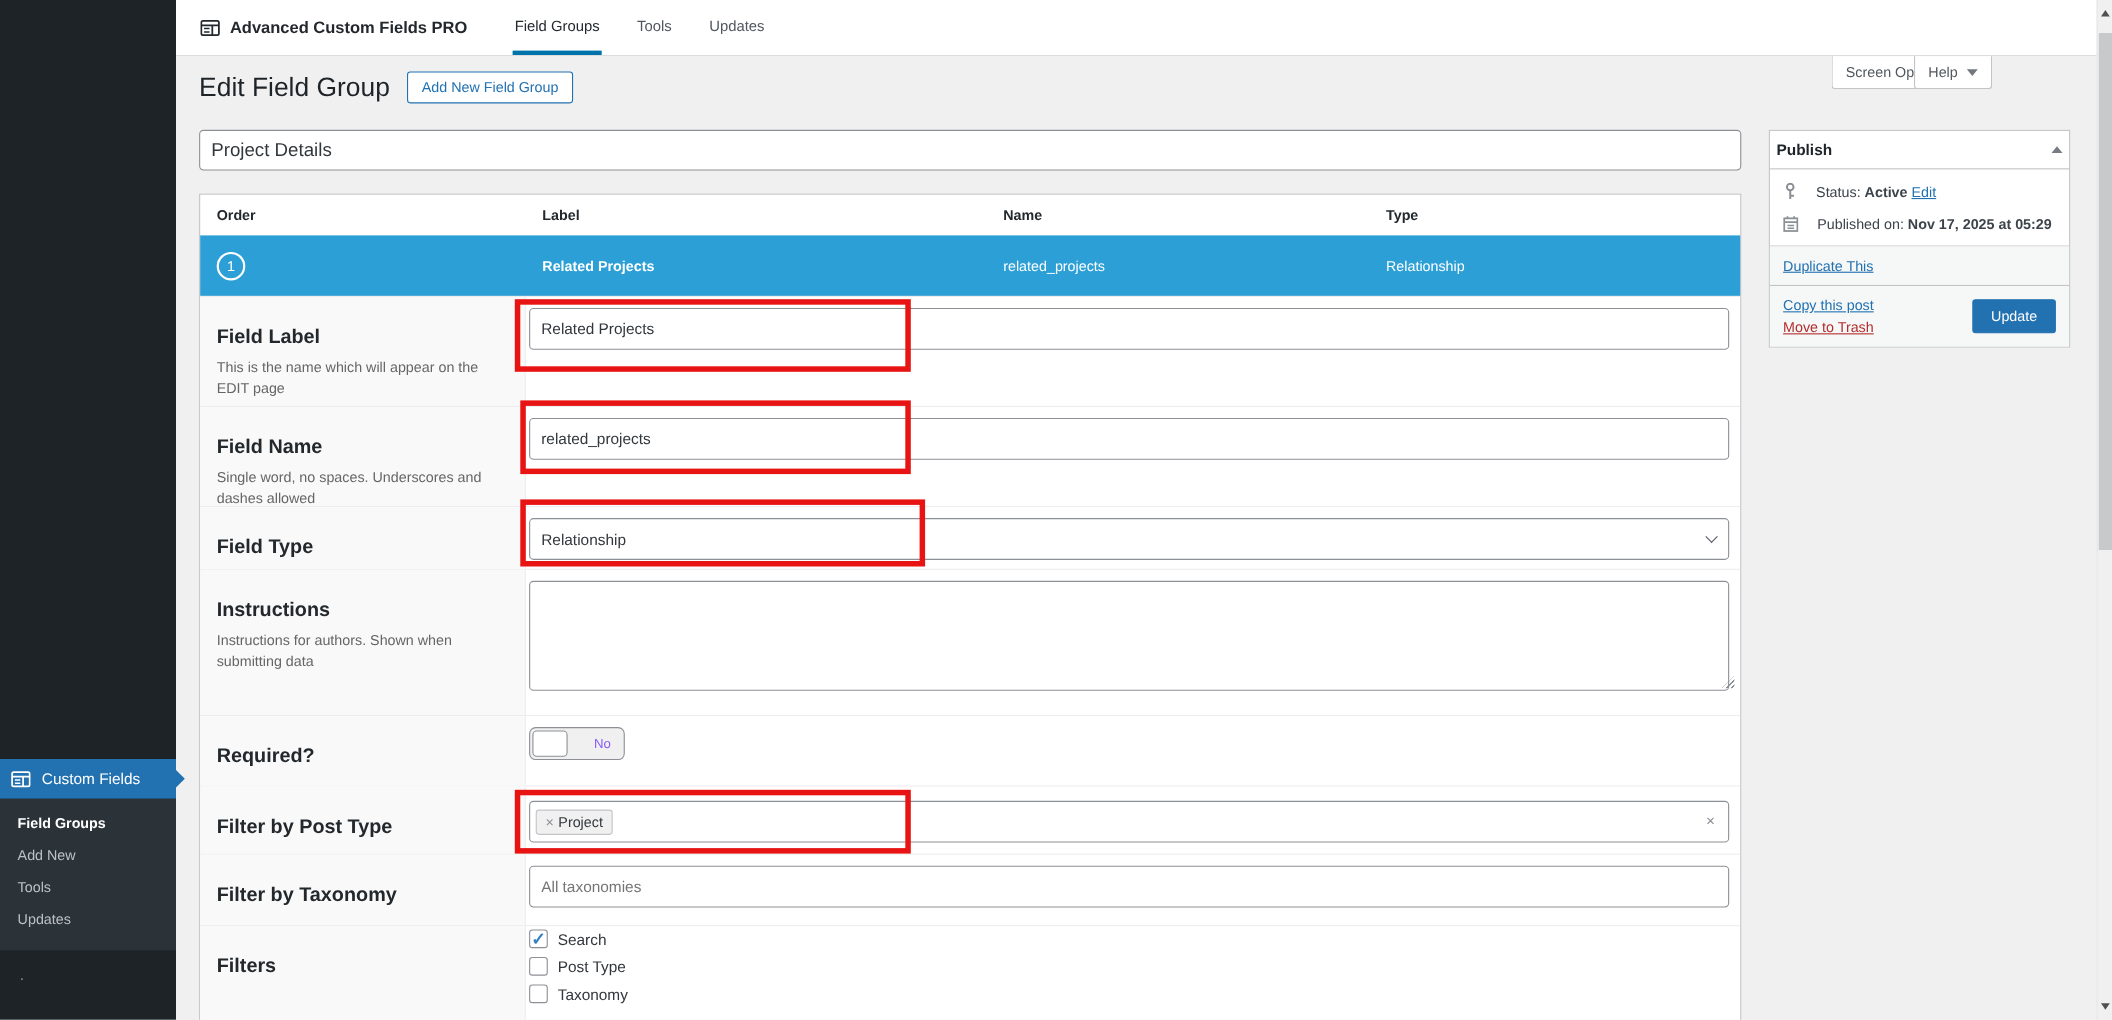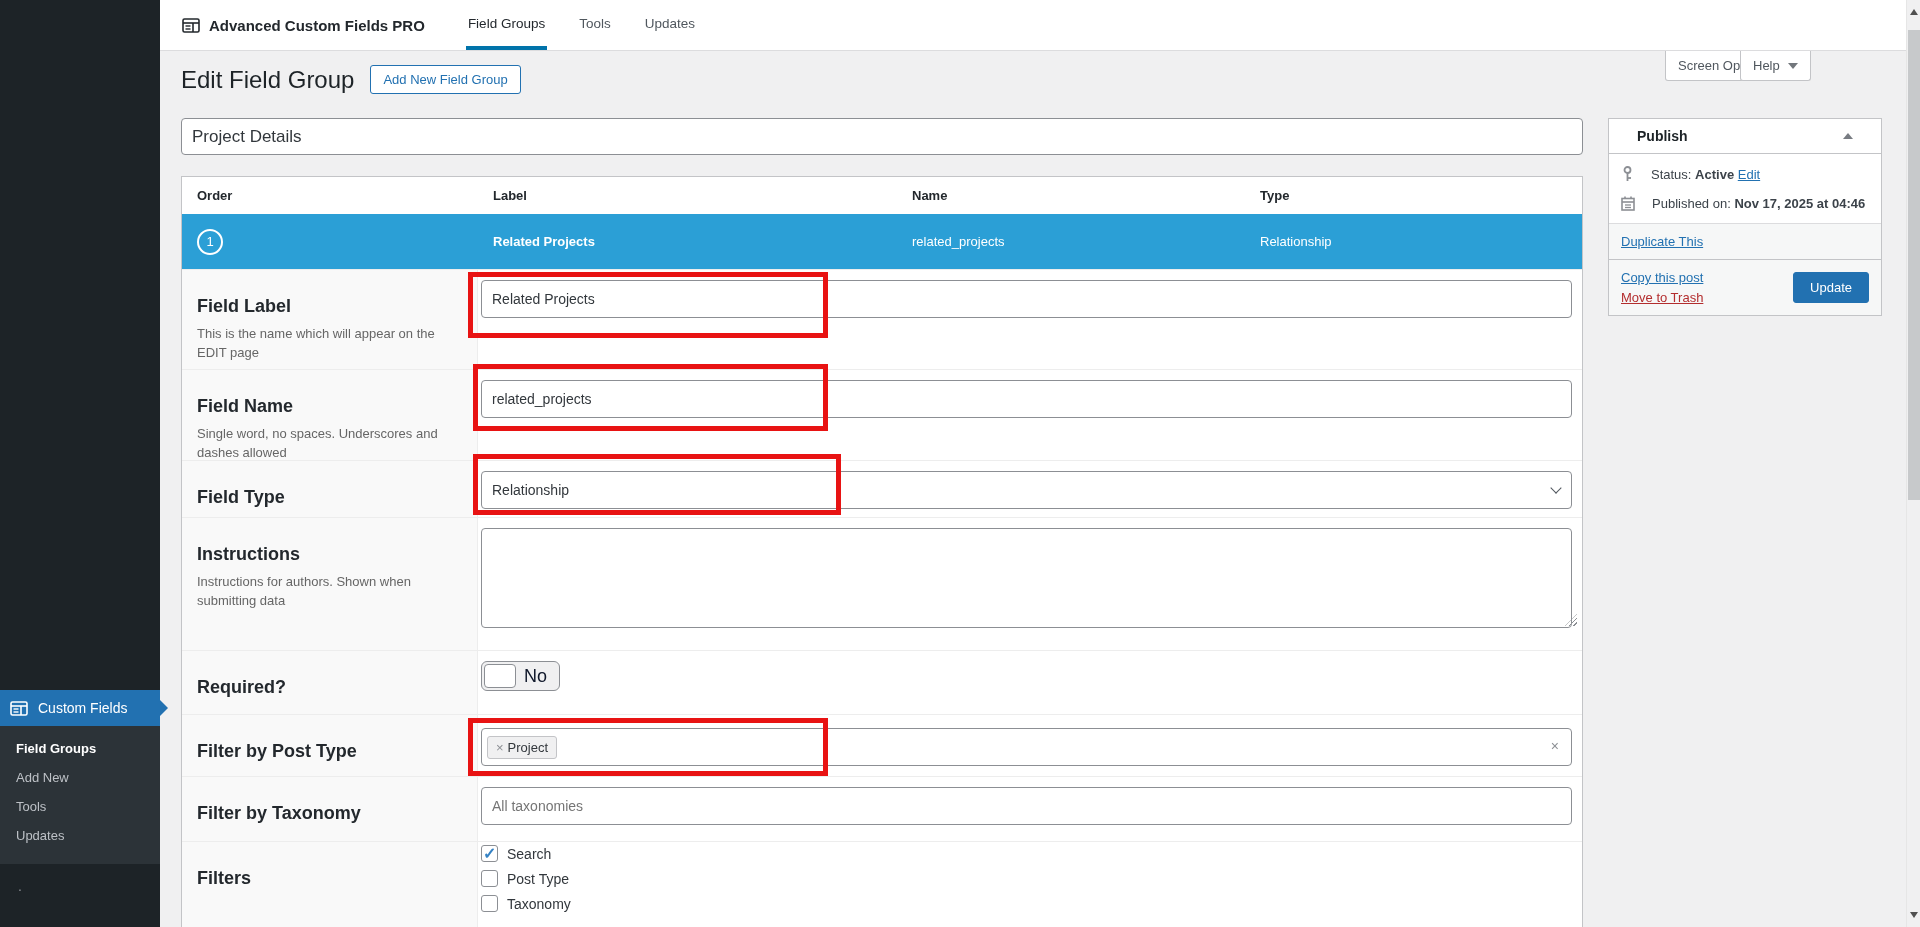--- a/index.html
+++ b/index.html
@@ -77,21 +77,21 @@
   .chevron { position:absolute; right:12px; top:13px; width:8px; height:8px;
     border-right:1.5px solid #50575e; border-bottom:1.5px solid #50575e; transform:rotate(45deg); }
   .textarea-box { width:1091px; height:100px; border:1px solid #8c8f94; border-radius:4px;
     background:#fff; position:relative; resize:none; font-family:inherit; font-size:14px; padding:8px; }
   .resize-grip { position:absolute; width:12px; height:12px;
     background:repeating-linear-gradient(-45deg, transparent 0 2px, #8c8f94 2px 3px);
     clip-path:polygon(100% 0,100% 100%,0 100%); cursor:nwse-resize; }
   .toggle { display:inline-flex; align-items:center; height:30px; border:1px solid #8c8f94;
     border-radius:6px; background:#f0f0f1; padding:2px; cursor:pointer; }
   .toggle-knob { width:32px; height:24px; background:#fff; border:1px solid #8c8f94; border-radius:4px; }
-  .toggle-text { font-size:18px; color:#0f172a; padding:0 10px 0 8px; }
+  .toggle-text { font-size:12px; color:#8b5cf6; padding:0 10px 0 24px; }
   .multiselect { position:relative; width:1091px; min-height:38px; border:1px solid #8c8f94;
     border-radius:4px; background:#fff; display:flex; align-items:center; padding:4px 30px 4px 5px; cursor:text; }
   .chip { display:inline-flex; align-items:center; gap:4px; background:#f0f0f1;
     border:1px solid #c3c4c7; border-radius:3px; padding:3px 8px; font-size:13px; color:#32373c; }
   .chip-x { color:#8c8f94; cursor:pointer; font-size:13px; }
   .clear-x { position:absolute; right:12px; top:9px; color:#8c8f94; font-size:14px; cursor:pointer; }
   .checkbox-row { display:flex; align-items:center; gap:9px; margin-bottom:8px; }
   .checkbox { width:17px; height:17px; border:1px solid #8c8f94; border-radius:3px;
     background:#fff; cursor:pointer; position:relative; }
   .checkbox.checked::after { content:"\2713"; position:absolute; left:1px; top:-2px;
@@ -103,21 +103,21 @@
   .red-box { position:absolute; border:5px solid #e81313; z-index:15; pointer-events:none; }
   .rb1 { left:308px; top:221px; width:360px; height:66px; }
   .rb2 { left:313px; top:313px; width:355px; height:67px; }
   .rb3 { left:313px; top:403px; width:368px; height:61px; }
   .rb4 { left:308px; top:667px; width:360px; height:58px; }
 
   
   .publish-box { position:absolute; left:1448px; top:67px; width:274px; background:#fff;
     border:1px solid #c3c4c7; }
   .publish-header { display:flex; align-items:center; justify-content:space-between;
-    padding:9px 28px; border-bottom:1px solid #c3c4c7; cursor:pointer; }
+    padding:9px 6px; border-bottom:1px solid #c3c4c7; cursor:pointer; }
   .publish-title { font-size:14px; font-weight:bold; color:#1d2327; }
   .tri-up { width:0; height:0; border-left:5px solid transparent; border-right:5px solid transparent;
     border-bottom:6px solid #787c82; }
   .publish-body { padding:12px; }
   .misc-row { display:flex; align-items:flex-end; gap:17px; font-size:13px; color:#3c434a; }
   .misc-row + .misc-row { margin-top:14px; }
   .link { color:#2271b1; text-decoration:underline; cursor:pointer; }
   .link-danger { color:#b32d2e; text-decoration:underline; cursor:pointer; }
   .duplicate-section { border-top:1px solid #dcdcde; background:#f6f7f7; padding:10px 12px; font-size:13px; }
   .publish-footer { border-top:1px solid #c3c4c7; background:#f6f7f7; padding:10px 12px;
@@ -353,21 +353,21 @@
             <rect x="1" y="2.5" width="12" height="11.5" fill="none" stroke="#8c8f94" stroke-width="1.6"></rect>
             <line x1="1" y1="6" x2="13" y2="6" stroke="#8c8f94" stroke-width="1.6"></line>
             <line x1="4" y1="0.5" x2="4" y2="3" stroke="#8c8f94" stroke-width="1.6"></line>
             <line x1="10" y1="0.5" x2="10" y2="3" stroke="#8c8f94" stroke-width="1.6"></line>
             <line x1="4" y1="9" x2="10" y2="9" stroke="#8c8f94" stroke-width="1.3"></line>
             <line x1="4" y1="11.5" x2="10" y2="11.5" stroke="#8c8f94" stroke-width="1.3"></line>
           </svg>
         </span>
         <span>
           <span>Published on:</span>
-          <b>Nov 17, 2025 at 04:46</b>
+          <b>Nov 17, 2025 at 05:29</b>
         </span>
       </div>
     </div>
     <div class="duplicate-section">
       <span class="link">Duplicate This</span>
     </div>
     <div class="publish-footer">
       <div class="footer-links">
         <span class="link">Copy this post</span>
         <span class="link-danger">Move to Trash</span>

